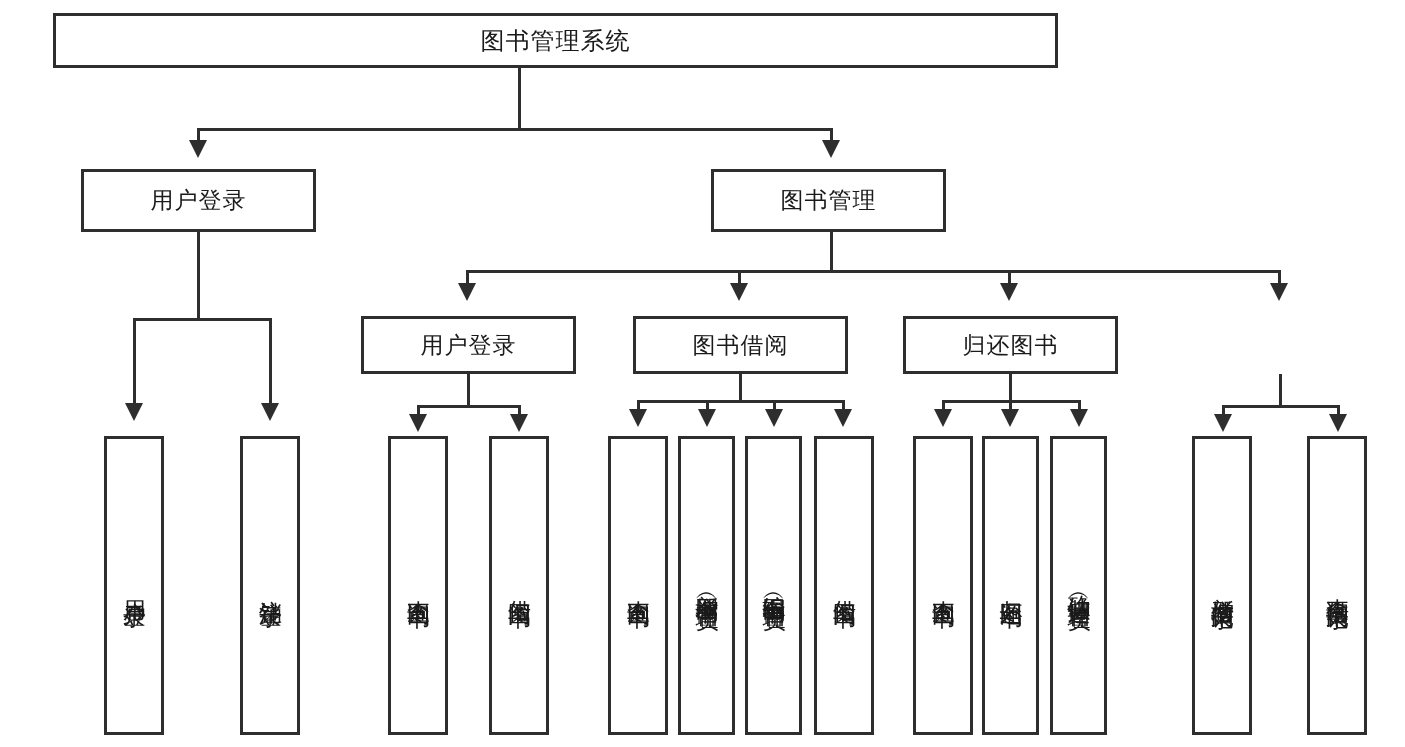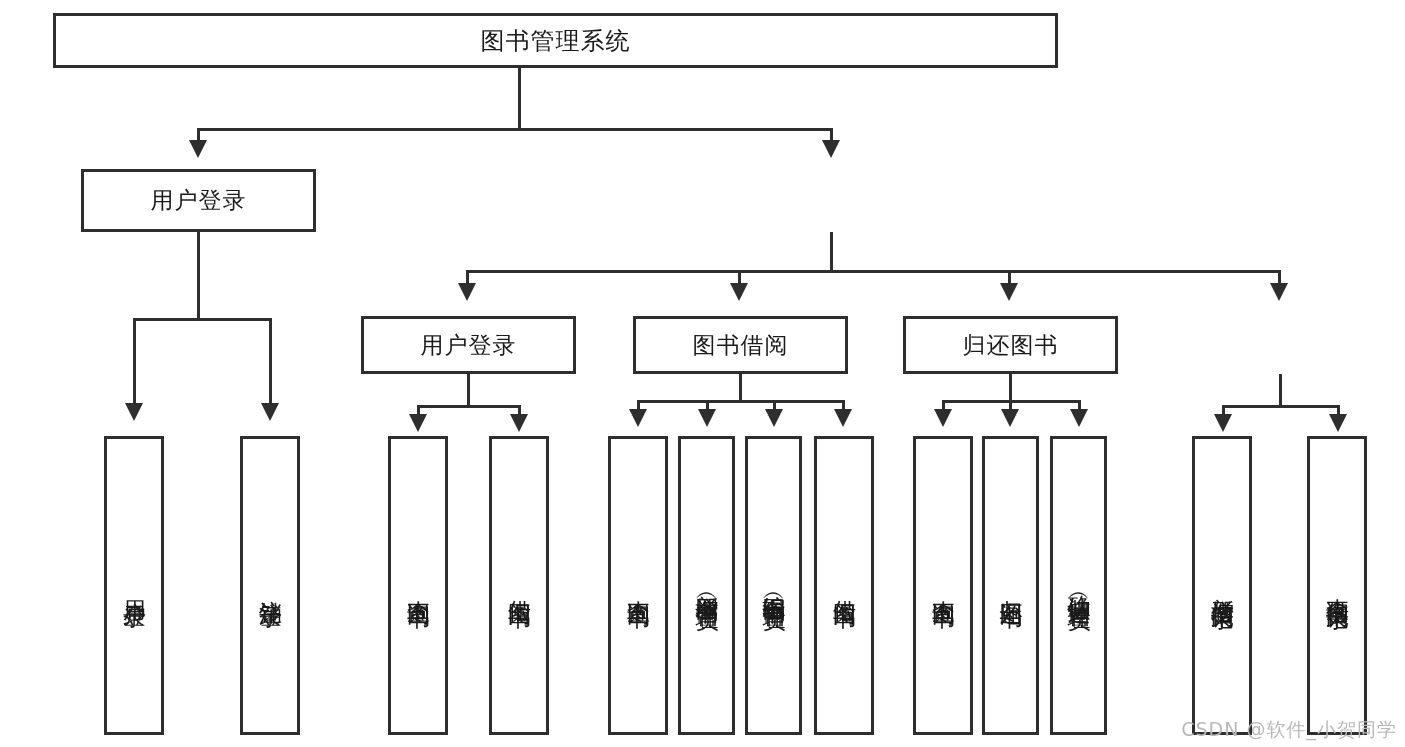--- a/index.html
+++ b/index.html
@@ -60,20 +60,23 @@
 
   <div class="ln h" style="left:197px;top:128px;width:636px;height:3px;"></div>
 
   <div class="ln v" style="left:197px;top:128px;height:18px;"></div>
   <div class="arrow" style="left:189px;top:140px;"></div>
   <div class="ln v" style="left:830px;top:128px;height:18px;"></div>
   <div class="arrow" style="left:822px;top:140px;"></div>
 
   <div class="node h" style="left:81px;top:169px;width:235px;height:63px;">
     <span>用户登录</span>
+  </div>
+  <div class="node h" style="left:711px;top:169px;width:235px;height:63px;">
+    <span>图书管理</span>
   </div>
 
   <div class="ln v" style="left:197px;top:232px;height:88px;"></div>
   <div class="ln h" style="left:133px;top:318px;width:139px;height:3px;"></div>
   <div class="ln v" style="left:133px;top:318px;height:90px;"></div>
   <div class="arrow" style="left:125px;top:403px;"></div>
   <div class="ln v" style="left:269px;top:318px;height:90px;"></div>
   <div class="arrow" style="left:261px;top:403px;"></div>
 
   <div class="ln v" style="left:830px;top:232px;height:40px;"></div>
@@ -168,15 +171,14 @@
     <span>确认归还（管理员）</span>
   </div>
 
   <div class="node v" style="left:1192px;top:436px;width:60px;height:299px;">
     <span>新增借阅记录</span>
   </div>
   <div class="node v" style="left:1307px;top:436px;width:60px;height:299px;">
     <span>查询借阅记录</span>
   </div>
 
-  <div id="watermark">CSDN @软件_小贺同学</div>
 
 </div>
 
 </body></html>

